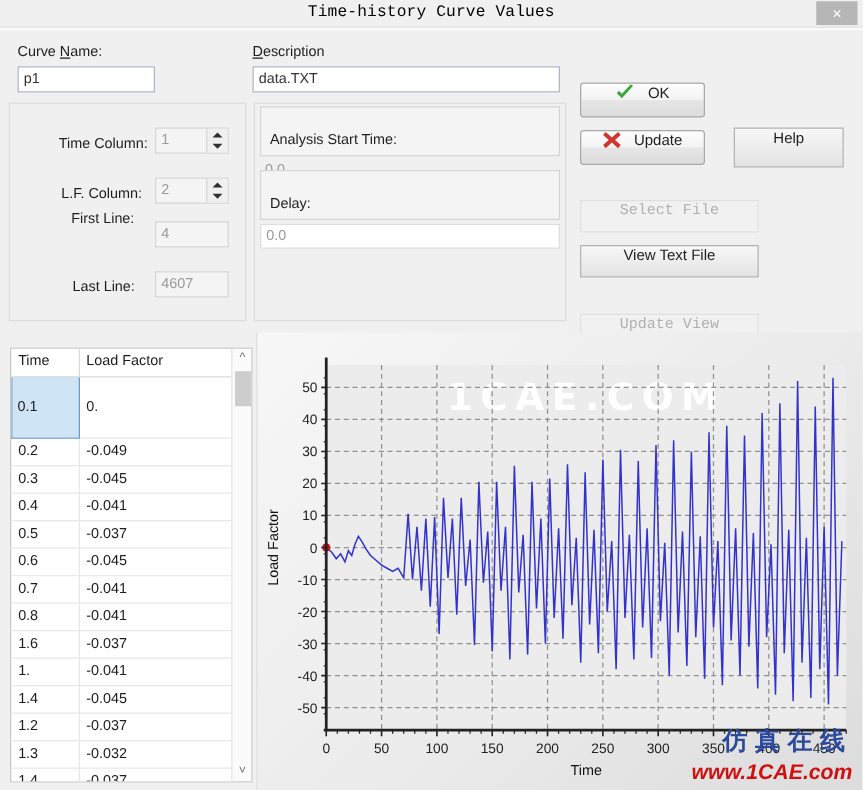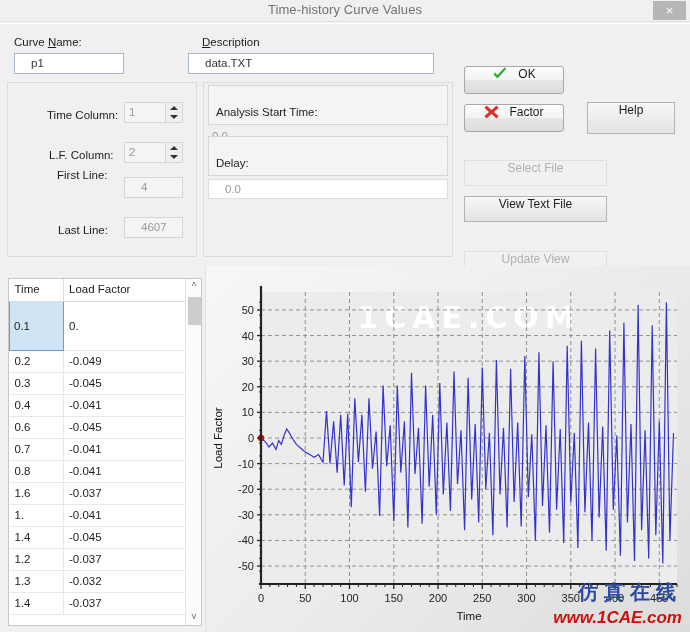--- a/index.html
+++ b/index.html
@@ -20,22 +20,23 @@
   .titlebar {
     position: absolute; left: 0; top: 0;
     width: 690px; height: 22px;
     background: #f0f0f0;
     border-bottom: 1px solid #e2e2e2;
   }
   .titlebar-text {
     position: absolute; left: 0; top: 2px; width: 690px;
     text-align: center;
     font-size: 13px;
-    color: #737373;
+    color: #000000;
     letter-spacing: 0.1px;
+    font-family: Liberation Mono, monospace;
   }
   .close-btn {
     position: absolute; right: 4px; top: 1px;
     width: 33px; height: 19px;
     background: #b6b6b6;
     color: #ffffff;
     font-size: 13px;
     text-align: center;
     line-height: 19px;
     cursor: pointer;
@@ -53,21 +54,21 @@
     color: #1d1d1d;
     white-space: nowrap;
   }
   .lbl u { text-decoration: underline; }
   .txtfield {
     position: absolute;
     background: #ffffff;
     border: 1px solid #a9b7c9;
     font-size: 11.5px;
     color: #333333;
-    padding: 1px 16px;
+    padding: 1px 4px;
     line-height: 17px;
     overflow: hidden;
     white-space: nowrap;
   }
   .txtfield.ro {
     border: 1px solid #d6d6d6;
     background: #f4f4f4;
     color: #9a9a9a;
   }
   .txtfield.ro-white {
@@ -139,20 +140,21 @@
     border: 1px solid #b3b3b3;
     border-radius: 0;
     background: linear-gradient(to bottom, #f7f7f7 0%, #ededed 50%, #e3e3e3 100%);
   }
   .btn.disabled {
     border: 1px solid #e0e0e0;
     border-radius: 0;
     background: #f1f1f1;
     color: #b0b0b0;
     cursor: default;
+    font-family: Liberation Mono, monospace;
   }
   .btn .ico { margin-right: 10px; display: inline-flex; }
   
   .lower {
     position: absolute; left: 0; top: 266px;
     width: 690px; height: 366px;
     background: #f0f0f0;
   }
   .table-panel {
     position: absolute; left: 8px; top: 12px;
@@ -246,21 +248,21 @@
     <div class="titlebar-text">Time-history Curve Values</div>
     <div class="close-btn">×</div>
   </div>
 
   <div class="upper">
 
     <div class="lbl" style="left:14px; top:12px;"><span>Curve </span><u>N</u><span>ame:</span></div>
     <div class="txtfield" style="left:14px; top:29px; width:110px; height:21px;">p1</div>
 
     <div class="lbl" style="left:202px; top:12px;"><u>D</u><span>escription</span></div>
-    <div class="txtfield" style="left:188px; top:29px; width:246px; height:21px;">data.TXT</div>
+    <div class="txtfield" style="left:202px; top:29px; width:246px; height:21px;">data.TXT</div>
 
     <div class="groupbox" style="left:7px; top:58px; width:190px; height:175px;"></div>
 
     <div class="lbl" style="left:47px; top:85px;">Time Column:</div>
     <div class="spin-wrap" style="left:124px; top:78px; width:59px; height:21px;">
       <div class="spin-val">1</div>
       <div class="spin-btns">
         <div class="spin-up"></div>
         <div class="spin-dn"></div>
       </div>
@@ -299,21 +301,21 @@
       </span>
       <span>OK</span>
     </div>
 
     <div class="btn" style="left:464px; top:80px; width:100px; height:28px;">
       <span class="ico">
         <svg width="15" height="14" viewBox="0 0 15 14">
             <path d="M2.5 0.5 L7.5 5 L12.5 0.5 L14.5 3 L10 7 L14.5 11 L12.5 13.5 L7.5 9 L2.5 13.5 L0.5 11 L5 7 L0.5 3 Z" fill="#d2352c"></path>
           </svg>
       </span>
-      <span>Factor</span>
+      <span>Update</span>
     </div>
 
     <div class="btn flat" style="left:587px; top:78px; width:88px; height:32px;">
       <span>Help</span>
     </div>
 
     <div class="btn disabled" style="left:464px; top:136px; width:143px; height:26px;">
       <span>Select File</span>
     </div>
 
@@ -345,20 +347,24 @@
               <td class="col-time">0.2</td>
               <td class="col-lf">-0.049</td>
             </tr>
             <tr>
               <td class="col-time">0.3</td>
               <td class="col-lf">-0.045</td>
             </tr>
             <tr>
               <td class="col-time">0.4</td>
               <td class="col-lf">-0.041</td>
+            </tr>
+            <tr>
+              <td class="col-time">0.5</td>
+              <td class="col-lf">-0.037</td>
             </tr>
             <tr>
               <td class="col-time">0.6</td>
               <td class="col-lf">-0.045</td>
             </tr>
             <tr>
               <td class="col-time">0.7</td>
               <td class="col-lf">-0.041</td>
             </tr>
             <tr>

